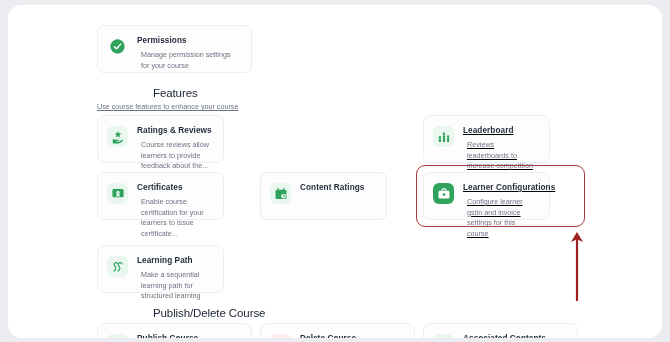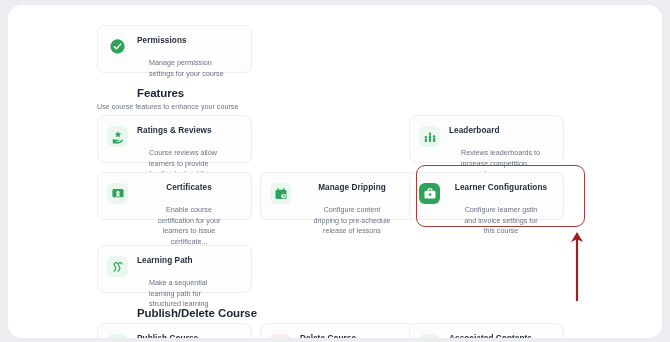--- a/index.html
+++ b/index.html
@@ -64,54 +64,55 @@
     color: #1f2937;
     line-height: 11px;
     letter-spacing: 0.01em;
     margin: 0 0 3px 0;
     white-space: nowrap;
   }
   .card-desc {
     font-size: 7.2px;
     color: #6b7280;
     line-height: 10.5px;
-    margin: 12px;
+    margin: 4px;
   }
 
   
   #card-permissions {
     left: 9px; top: 20px; width: 155px; height: 48px;
   }
   #card-permissions .card-icon { background: transparent; }
 
   
   .section { position: absolute; left: 9px; }
   .section-title {
     font-size: 11.5px;
-    font-weight: bold;
+    font-weight: normal;
     color: #1b2433;
-    margin: 0 0 3px 0;
+    margin: 0 0 3px 16px;
     letter-spacing: -0.1px;
     padding-left: 40px;
   }
   .section-sub {
     font-size: 7.2px;
     color: #6b7280;
     margin: 0;
+    text-decoration: underline;
   }
   #section-features { top: 82px; }
   #section-publish  { top: 302px; text-align: right; }
 
   
-  .feat { width: 155px; height: 48px; }
+  .feat { width: 127px; height: 48px; }
   .c1 { left: 9px; }
   .c2 { left: 172px; }
-  .c3 { left: 321px; }
+  .c3 { left: 335px; text-decoration: underline; }
   .r1 { top: 110px; }
-  .r2 { top: 167px; text-align: center; }
+  .r2 { top: 167px; }
   .r3 { top: 240px; }
 
   
   .highlight-box {
     position: absolute;
     left: 328px;
     top: 160px;
     width: 169px;
     height: 62px;
     border: 1.6px solid #a73a3a;
@@ -209,22 +210,21 @@
       <div class="card-icon">
         <svg width="14" height="14" viewBox="0 0 24 24" fill="#2fa35c">
           <rect x="2.6" y="4.6" width="18.8" height="16" rx="2.6"></rect>
           <rect x="6" y="1.8" width="2.2" height="4.6" rx="1.1"></rect>
           <rect x="15.8" y="1.8" width="2.2" height="4.6" rx="1.1"></rect>
           <circle cx="16.4" cy="15.6" r="4.2" fill="#eaf6ee"></circle>
           <path d="M16.4 13.2v2.6h2" stroke="#2fa35c" stroke-width="1.4" fill="none" stroke-linecap="round"></path>
         </svg>
       </div>
       <div class="card-body">
-        <p class="card-title">Manage Dripping</p>
-        <p class="card-desc">Configure content dripping to pre-schedule release of lessons</p>
+        <p class="card-title">Content Ratings</p>
       </div>
     </div>
 
     <div class="card feat c3 r2" id="card-learner-config">
       <div class="card-icon">
         <svg width="14" height="14" viewBox="0 0 24 24" fill="#ffffff">
           <rect x="2.6" y="6.4" width="18.8" height="13.4" rx="2.4"></rect>
           <path d="M8.6 6.4V5a1.8 1.8 0 011.8-1.8h3.2A1.8 1.8 0 0115.4 5v1.4" stroke="#ffffff" stroke-width="1.8" fill="none"></path>
           <circle cx="12" cy="13" r="2.3" fill="#2fa35c"></circle>
         </svg>

